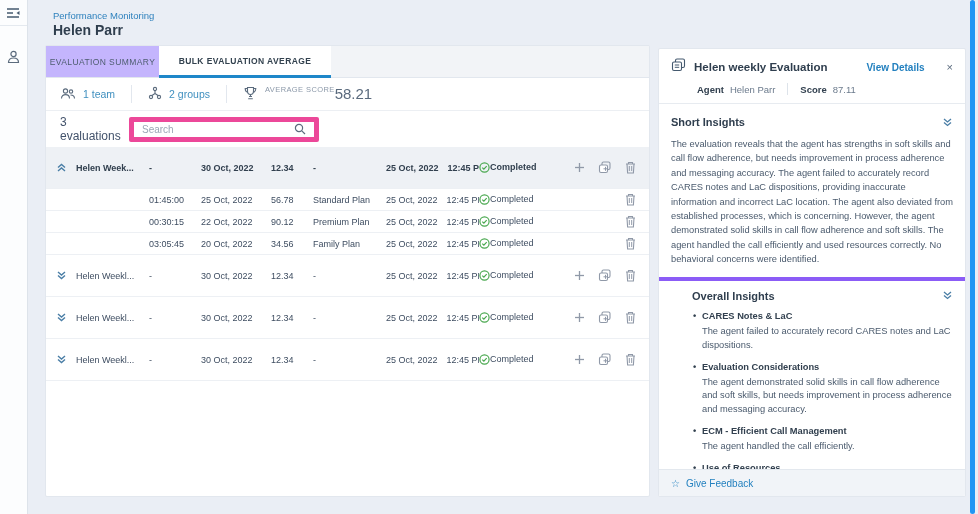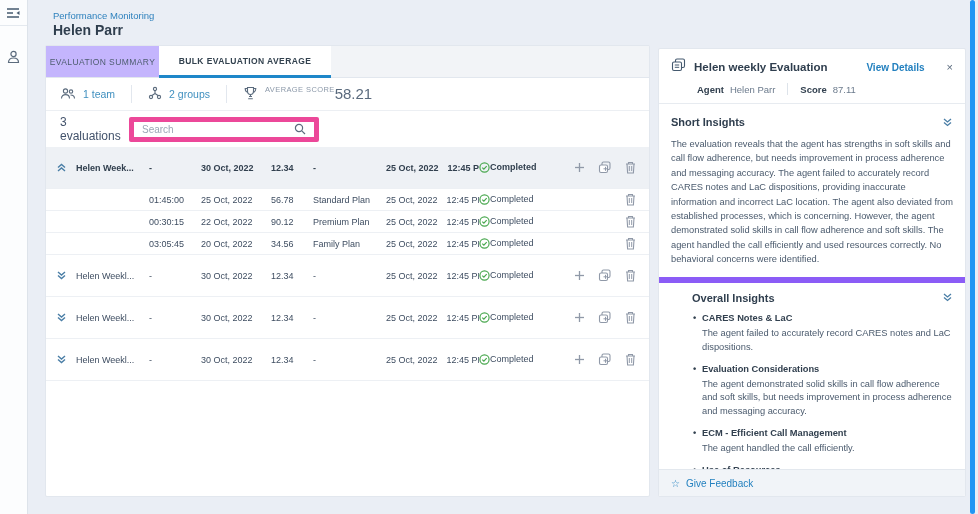--- a/index.html
+++ b/index.html
@@ -69,21 +69,21 @@
   .ph-row1 { display:flex; align-items:center; gap:8px; }
   .ph-title { font-size:11.5px; font-weight:bold; color:#2f3e4e; flex:1; }
   .view-details { font-size:10px; font-weight:bold; color:#2380bf; cursor:pointer; margin-right:14px; }
   .close-x { font-size:11px; color:#5a6a7d; cursor:pointer; }
   .ph-row2 { display:flex; align-items:center; gap:6px; margin:7px 0 0 26px; font-size:9.5px; }
   .ph-label { font-weight:bold; color:#32404f; }
   .ph-val { color:#6b7a8c; }
   .ph-sep { width:1px; height:12px; background:#dde3ea; margin:0 6px; }
   .panel-body { position:absolute; left:0; right:0; top:58px; bottom:27px; overflow:hidden; }
   .section { padding:9px 12px 10px 12px; }
-  .section + .section { border-top:6px solid #8b5cf6;padding-left:33px; }
+  .section + .section { border-top:4px solid #8b5cf6;padding-left:33px; }
   .sec-head { display:flex; align-items:center; justify-content:space-between; }
   .sec-title { font-size:11px; font-weight:bold; color:#2f3e4e; }
   .sec-chev { cursor:pointer; display:flex; }
   .sec-text { margin-top:9px; font-size:9.3px; line-height:1.55; color:#4a5a6d; }
   .bullets { margin-top:4px; }
   .bullet { margin-top:9px; }
   .b-title { font-size:9.3px; font-weight:bold; color:#32404f; padding-left:10px; position:relative; }
   .b-title::before { content:"•"; position:absolute; left:1px; color:#32404f; }
   .b-text { font-size:9.3px; line-height:1.5; color:#4a5a6d; margin:4px 0 0 10px; }
   .panel-footer { position:absolute; left:0; right:0; bottom:0; height:27px;

